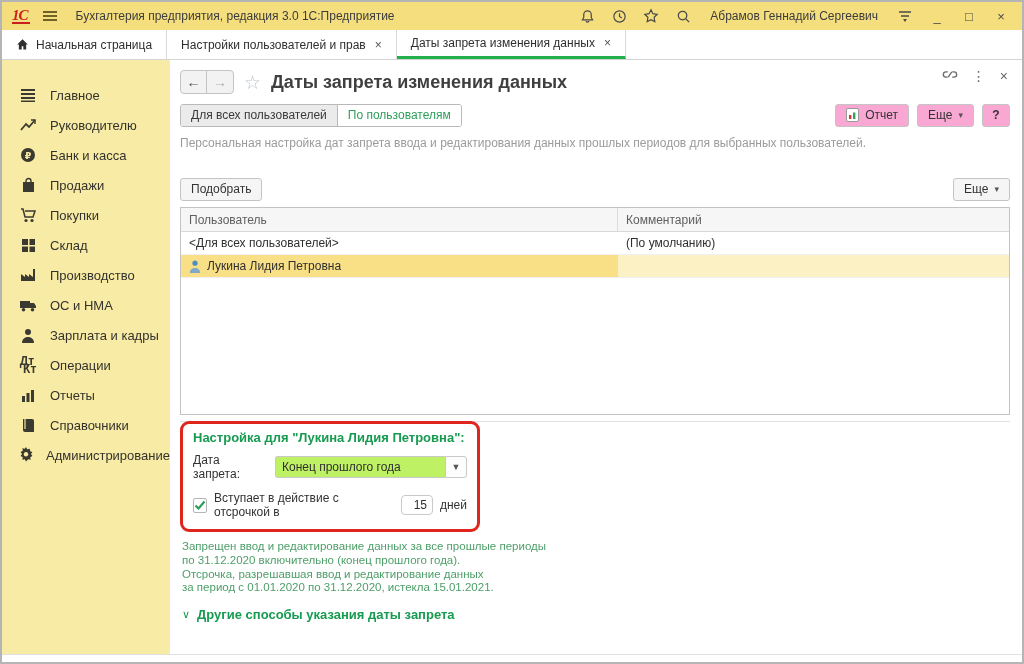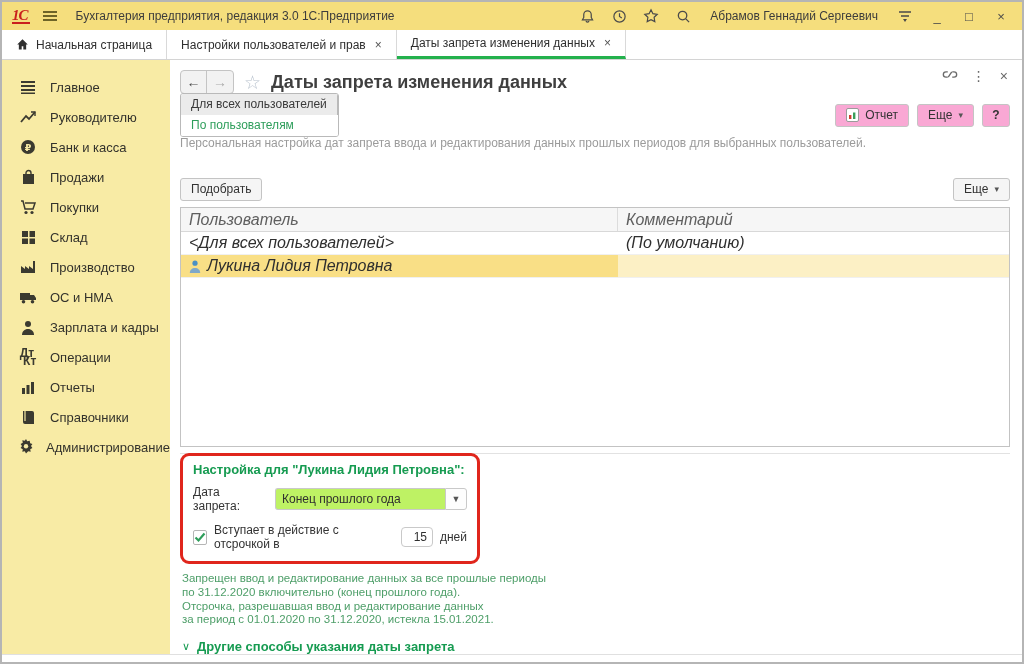--- a/index.html
+++ b/index.html
@@ -20,56 +20,56 @@
 
   
   .tabbar { height:30px; background:#FFF; border-bottom:1px solid #D4D4D4; display:flex; align-items:stretch; flex:0 0 auto; }
   .tab { display:flex; align-items:center; gap:7px; padding:0 14px; font-size:12px; color:#2F2F2F; border-right:1px solid #D9D9D9; cursor:pointer; position:relative; }
   .tab .close-x { color:#555; font-size:12px; margin-left:2px; }
   .tab.active { border-bottom:3px solid #23B14D; }
   .home-glyph svg { display:block; }
 
   
   .mainrow { flex:1; display:flex; min-height:0; }
-  .sidebar { width:168px; background:#F8EBA5; flex:0 0 auto; padding-top:12px; }
+  .sidebar { width:168px; background:#F8EBA5; flex:0 0 auto; padding-top:20px; }
   .side-item { height:30px; display:flex; align-items:center; gap:12px; padding:0 0 0 16px; font-size:13px; color:#33322C; cursor:pointer; }
   .side-item .sicon { width:20px; display:flex; justify-content:center; color:#3B3A30; }
   .side-item .sicon svg { display:block; }
   .dtkt { font-size:12px; font-weight:bold; line-height:8px; color:#3B3A30; text-align:left; }
 
   
   .content { flex:1; background:#FFF; position:relative; padding:6px 12px 0 10px; overflow:hidden; }
 
   .navrow { display:flex; align-items:center; gap:8px; height:32px; }
   .navbtns { display:flex; border:1px solid #C4C4C4; border-radius:4px; overflow:hidden; background:#F2F2F2; }
   .navbtn { width:26px; height:22px; display:flex; align-items:center; justify-content:center; font-size:14px; cursor:pointer; }
   .navbtn.back { color:#4A4A4A; border-right:1px solid #C4C4C4; }
   .navbtn.fwd { color:#ABABAB; }
   .fav-star { color:#B9C3CE; font-size:19px; cursor:pointer; margin:0 2px; }
   .page-title { font-size:18px; font-weight:bold; color:#3F3F3F; }
   .nav-right { position:absolute; top:8px; right:14px; display:flex; gap:14px; align-items:center; color:#6A6A6A; }
   .nav-right .nr { cursor:pointer; font-size:14px; }
 
   .row2 { display:flex; align-items:center; margin-top:4px; height:26px; }
-  .segmented { display:flex; border:1px solid #B9B9B9; border-radius:3px; overflow:hidden;flex-direction:column; }
+  .segmented { display:flex; border:1px solid #B9B9B9; border-radius:3px; overflow:hidden; }
   .seg { padding:3px 10px 4px; font-size:12px; cursor:pointer; }
   .seg.inactive { background:#EBEBEB; color:#3A3A3A; border-right:1px solid #B9B9B9; }
   .seg.active-seg { background:#FFF; color:#2E9E5B; }
   .row2-right { margin-left:auto; display:flex; gap:8px; align-items:center; }
   .btn { border:1px solid #C4C4C4; border-radius:3px; background:#f9a8d4; font-size:12px; color:#333; padding:3px 10px 4px; cursor:pointer; display:flex; align-items:center; gap:6px; }
   .btn .dd { font-size:9px; color:#555; }
   .btn.help { width:28px; justify-content:center; font-weight:bold; }
 
   .desc { font-size:12px; color:#9B9B9B; margin-top:8px; }
 
   .tablebar { display:flex; align-items:center; margin-top:28px; }
   .tablebar .btn { background:#F5F5F5; }
   .tablebar-right { margin-left:auto; }
 
-  .grid { border:1px solid #C3C3C3; margin-top:6px; height:240px; display:flex; flex-direction:column; font-size:16px;font-style:italic; }
+  .grid { border:1px solid #C3C3C3; margin-top:6px; height:208px; display:flex; flex-direction:column; font-size:12px; }
   .g-head { display:flex; background:#F6F6F6; border-bottom:1px solid #D8D8D8; color:#5F5F5F; flex:0 0 24px; align-items:center; }
   .g-col-user { width:437px; padding-left:8px; border-right:1px solid #DCDCDC; height:100%; display:flex; align-items:center; }
   .g-col-comment { flex:1; padding-left:8px; height:100%; display:flex; align-items:center; }
   .g-row { display:flex; flex:0 0 23px; align-items:stretch; color:#2F2F2F; cursor:pointer; border-bottom:1px solid #F0F0F0; }
   .g-row .cell-user { width:437px; padding-left:8px; display:flex; align-items:center; gap:6px; }
   .g-row .cell-comment { flex:1; padding-left:8px; display:flex; align-items:center; }
   .g-row.selected .cell-user { background:#F9DF86; }
   .g-row.selected .cell-comment { background:#FCF0C5; }
   .g-filler { flex:1; background:#FFF; }
 

